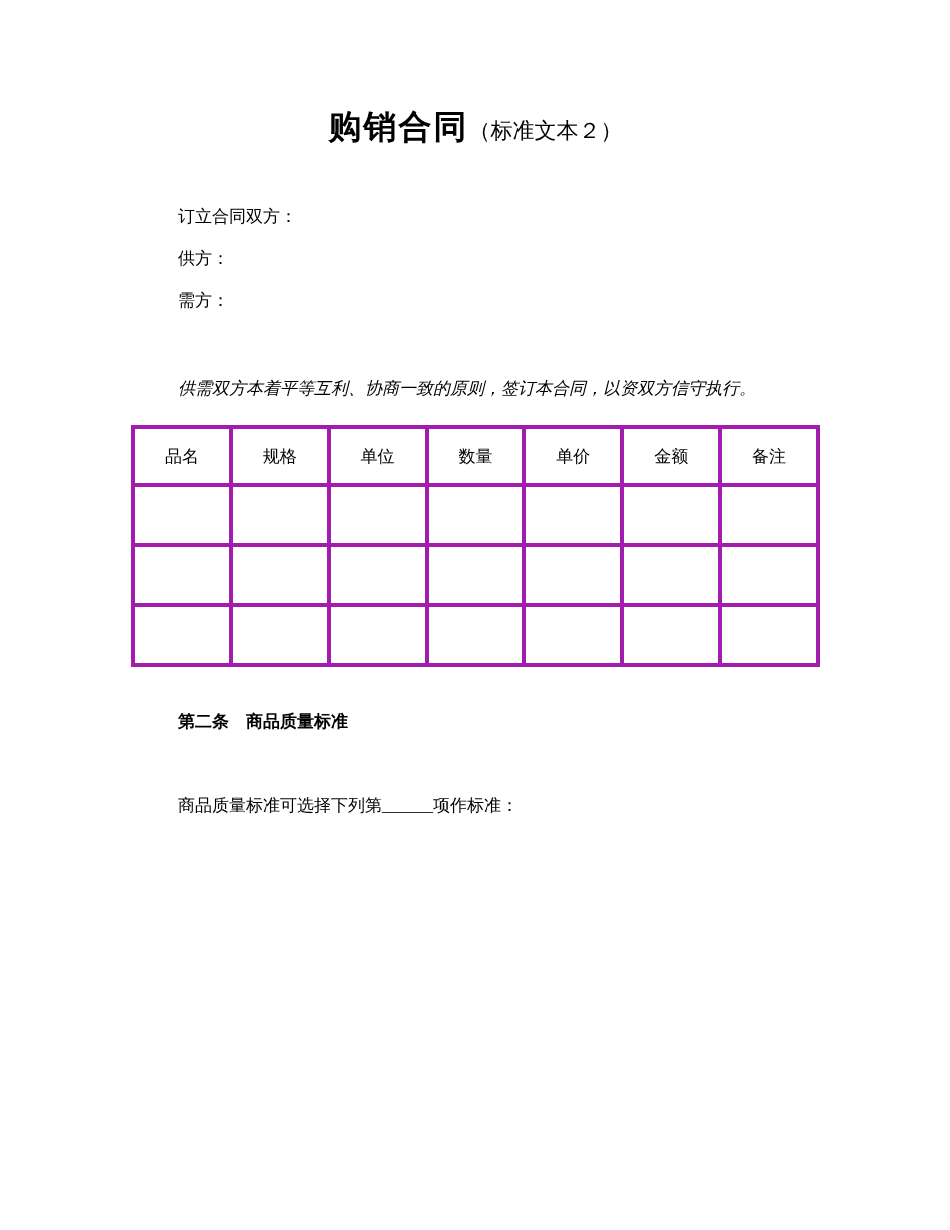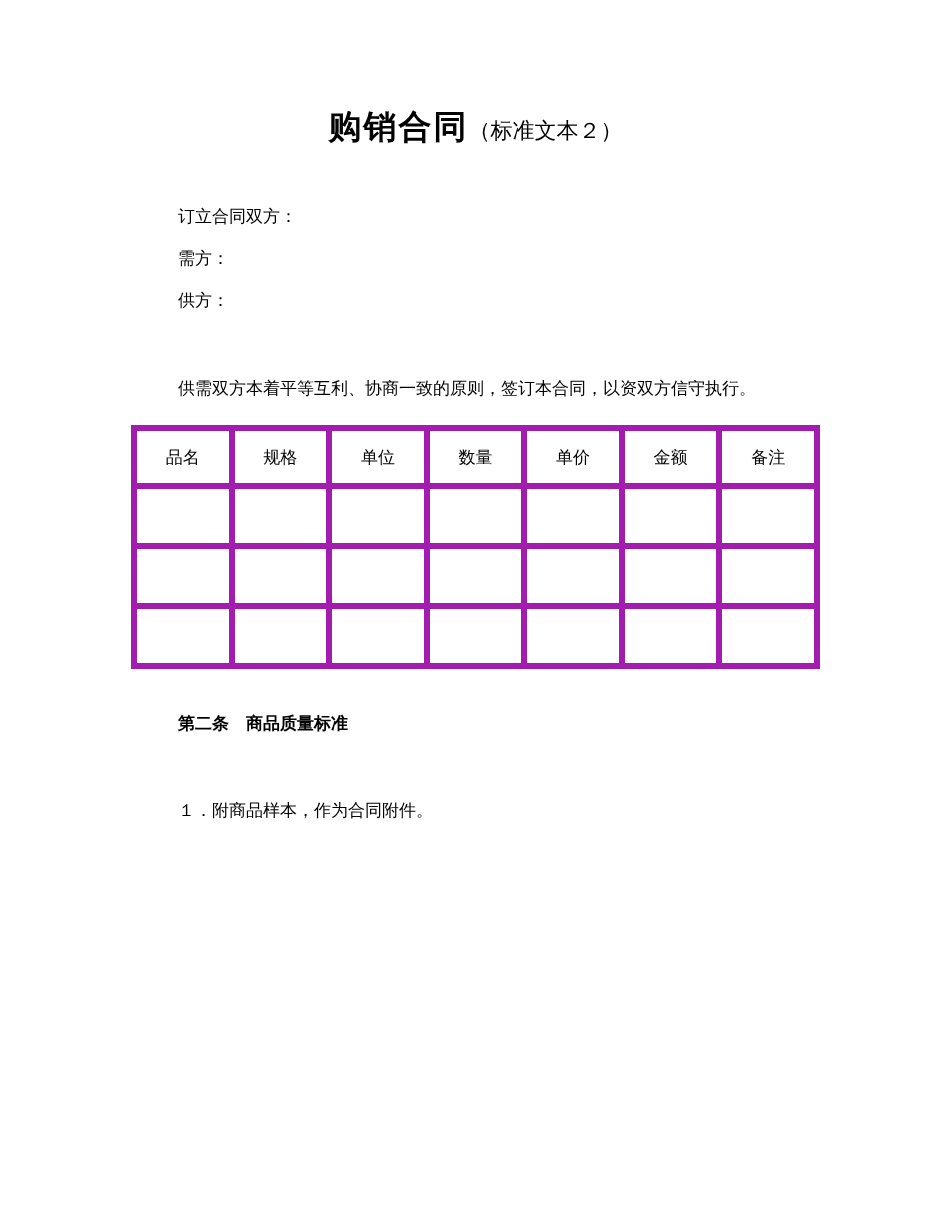--- a/index.html
+++ b/index.html
@@ -38,54 +38,54 @@
     font-size: 22px;
   }
   .para {
     margin: 0;
     padding-left: 47px;
     font-size: 17px;
     line-height: 42px;
   }
   .gap-title { margin-top: 71px; }
   .gap-blank { margin-top: 42px; }
-  .gap-principle { margin-top: 46px; }
+  .gap-principle { margin-top: 46px; font-style: italic; }
   .gap-after-table { margin-top: 34px; font-weight: bold; }
   .gap-item { margin-top: 45px; }
   .goods-table {
     margin-top: 15px;
     width: 689px;
     border-collapse: collapse;
     table-layout: fixed;
   }
   .goods-table th,
   .goods-table td {
-    border: 6px solid #a21caf;
+    border: 4px solid #a21caf;
     font-size: 17px;
     font-weight: normal;
     text-align: center;
     vertical-align: middle;
     padding: 0;
   }
   .goods-table thead tr { height: 58px; }
   .goods-table tbody tr { height: 60px; }
 </style>
 </head>
 <body>
 
 <div class="page">
 
   <h1 class="title"><span class="title-main">购销合同</span><span class="title-sub">（标准文本２）</span></h1>
 
 
   <p class="para gap-blank">订立合同双方：</p>
 
+  <p class="para">供方：</p>
+
   <p class="para">需方：</p>
-
-  <p class="para">供方：</p>
 
   <p class="para gap-principle">供需双方本着平等互利、协商一致的原则，签订本合同，以资双方信守执行。</p>
 
 
   <table class="goods-table">
     <thead>
       <tr>
         <th>品名</th>
         <th>规格</th>
         <th>单位</th>
@@ -121,16 +121,16 @@
         <td></td>
         <td></td>
         <td></td>
         <td></td>
       </tr>
     </tbody>
   </table>
 
   <p class="para gap-after-table">第二条　商品质量标准</p>
 
+  <p class="para gap-blank">商品质量标准可选择下列第______项作标准：</p>
 
-  <p class="para gap-item">１．附商品样本，作为合同附件。</p>
 
 </div>
 
 </body></html>

